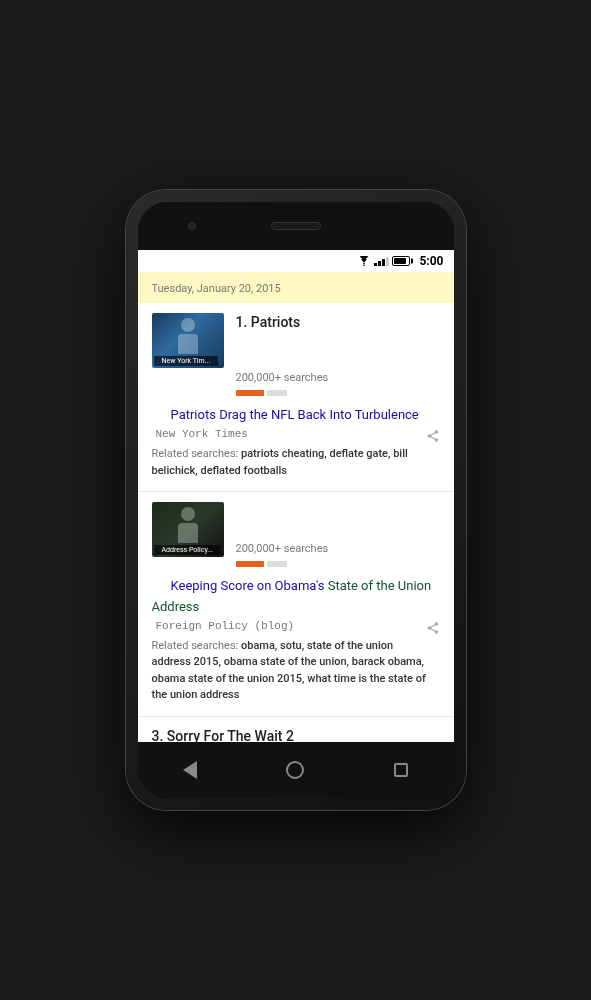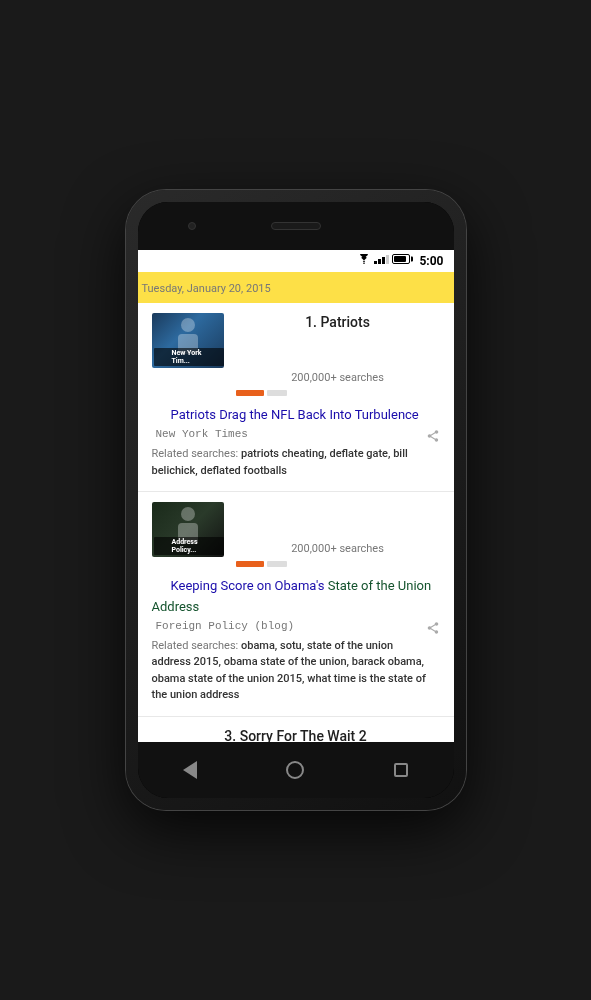--- a/index.html
+++ b/index.html
@@ -75,20 +75,21 @@
 
     .status-bar .time {
       font-size: 12px;
       font-weight: bold;
       color: #000;
       margin-left: 6px;
     }
 
     .status-icons {
       display: flex;
+      align-items: center;
       gap: 3px;
     }
 
     .signal-icon {
       display: flex;
       align-items: flex-end;
       gap: 1px;
       height: 10px;
     }
 
@@ -136,24 +137,24 @@
     }
 
     .screen::-webkit-scrollbar { display: none; }
 
     .content-area {
       background: #fff;
       min-height: 100%;
     }
 
     .date-header {
-      padding: 10px 4px 8px;
+      padding: 10px 14px 8px;
       font-size: 11px;
       color: #777;
-      background: #fde047;
+      background: #fef9c3;
     }
 
     .trend-item {
       background: #fff;
       padding: 10px 14px 12px;
       border-bottom: 1px solid #e8e8e8;
     }
 
     .trend-top {
       display: flex;
@@ -171,28 +172,26 @@
       position: relative;
     }
 
     .trend-image-label {
       position: absolute;
       bottom: 2px;
       left: 2px;
       background: rgba(0,0,0,0.6);
       color: #fff;
       font-size: 7px;
-      padding: 1px 18px;
+      padding: 1px 8px;
       border-radius: 1px;
-      font-weight: bold;
     }
 
     .trend-info {
       flex: 1;
-      text-align: center;
     }
 
     .trend-title {
       font-size: 14px;
       font-weight: 500;
       color: #212121;
       line-height: 1.3;
       margin-bottom: 3px;
     }
 

